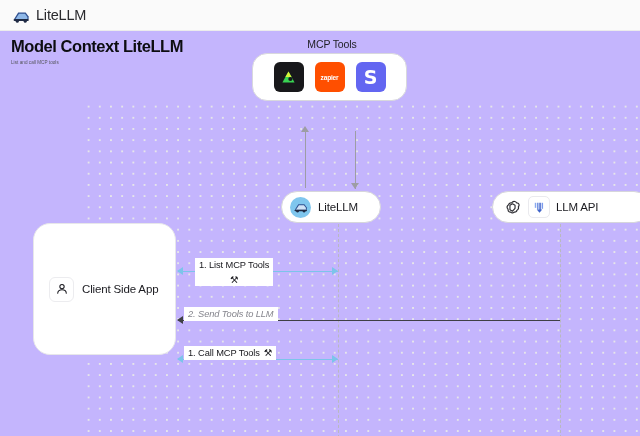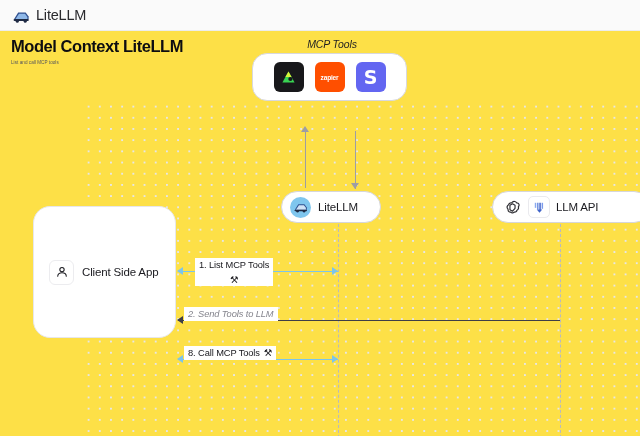--- a/index.html
+++ b/index.html
@@ -12,21 +12,21 @@
     height: 436px;
     overflow: hidden;
     font-family: "Liberation Sans", sans-serif;
     -webkit-font-smoothing: antialiased;
   }
 
   #app {
     position: relative;
     width: 640px;
     height: 436px;
-    background: #fde047;
+    background: #c4b5fd;
   }
 
   
   .topbar {
     position: absolute;
     left: 0; top: 0;
     width: 640px;
     height: 31px;
     background: #fafafa;
     border-bottom: 1px solid #ececec;
@@ -97,21 +97,20 @@
   
   .mcp-title {
     position: absolute;
     left: 252px;
     top: 7px;
     width: 160px;
     text-align: center;
     font-size: 10.5px;
     color: #1e1e22;
     letter-spacing: -0.1px;
-    font-style: italic;
   }
   .mcp-box {
     position: absolute;
     left: 252px;
     top: 22px;
     width: 155px;
     height: 48px;
     border: 1.2px solid #d8d8dd;
     border-radius: 15px;
     background: #ffffff;
@@ -208,21 +207,21 @@
     display: flex;
     align-items: center;
     justify-content: center;
     flex: 0 0 auto;
   }
 
   
   .client-box {
     position: absolute;
     left: 33px;
-    top: 175px;
+    top: 192px;
     width: 143px;
     height: 132px;
     background: #ffffff;
     border: 1.2px solid #e7e7ea;
     border-radius: 17px;
     display: flex;
     align-items: center;
     box-sizing: border-box;
     padding-left: 15px;
     gap: 8px;
@@ -466,19 +465,19 @@
       <div class="msg-label">
         <span>2. Send Tools to LLM</span>
       </div>
     </div>
 
     <div class="msg msg3">
       <div class="msg-line"></div>
       <div class="arrowhead head-left"></div>
       <div class="arrowhead head-right"></div>
       <div class="msg-label">
-        <span>8. Call MCP Tools</span>
+        <span>1. Call MCP Tools</span>
         <span class="tools-glyph">⚒</span>
       </div>
     </div>
 
   </div>
 </div>
 
 </body></html>

